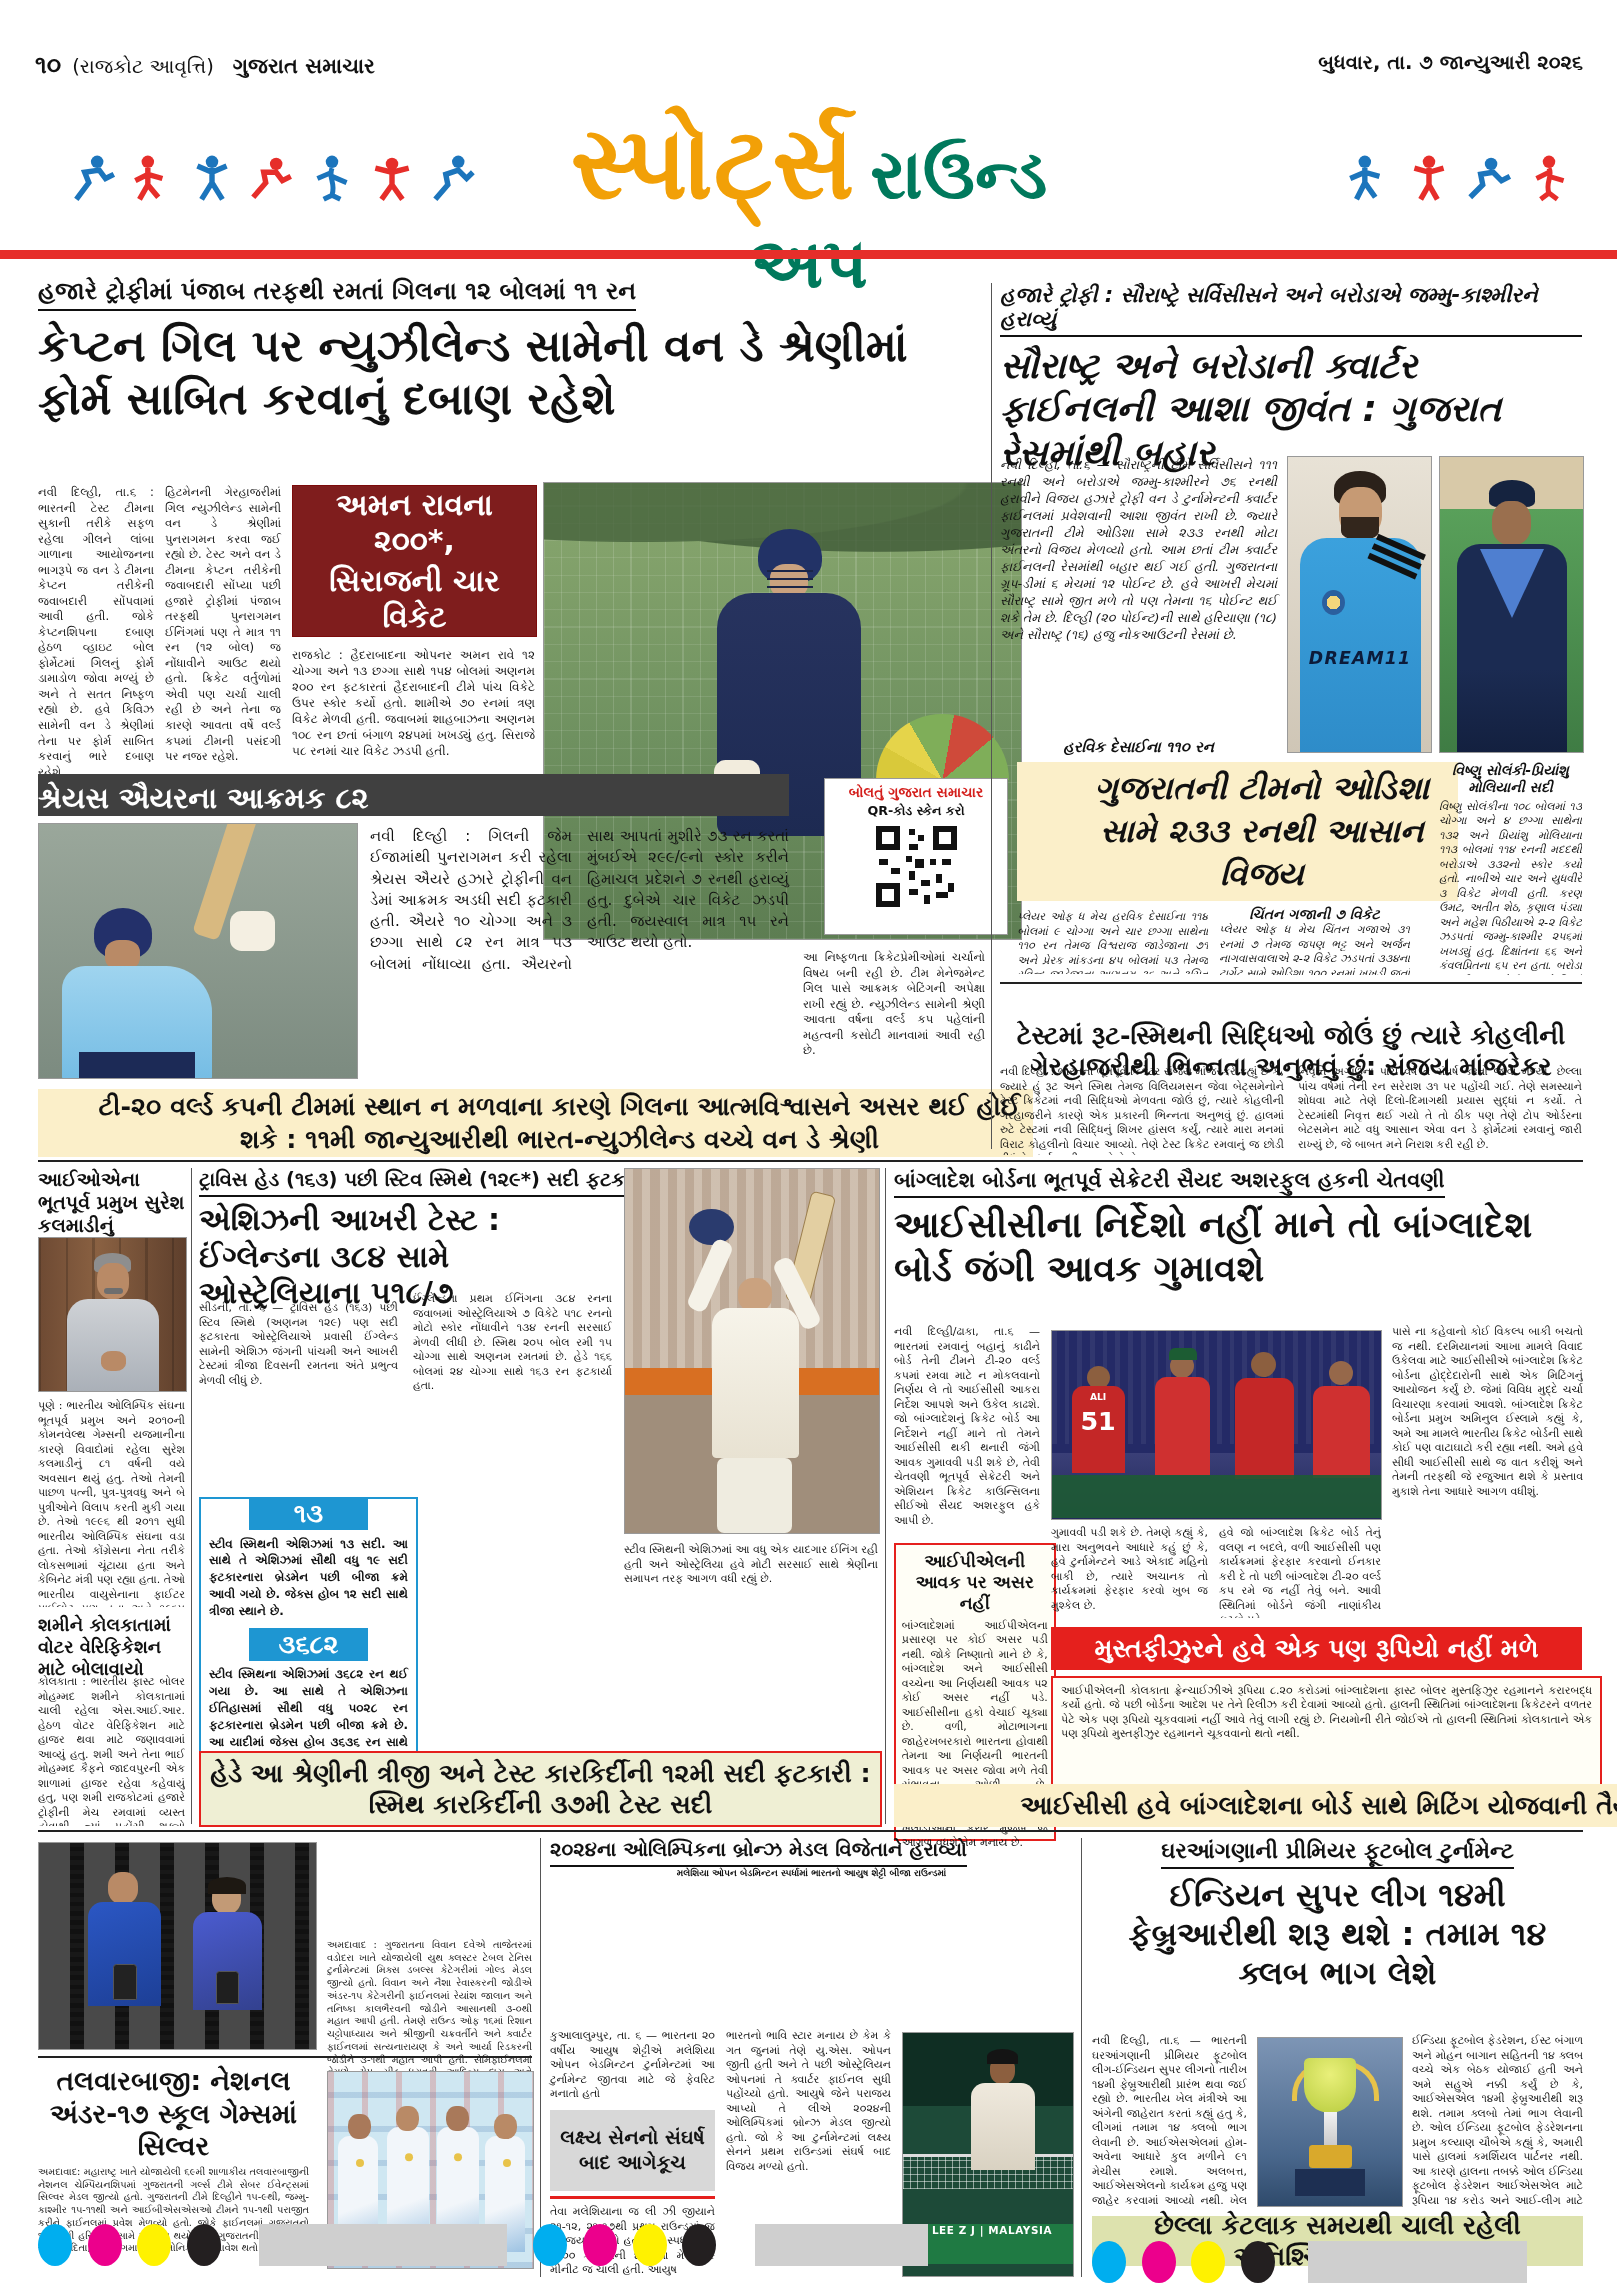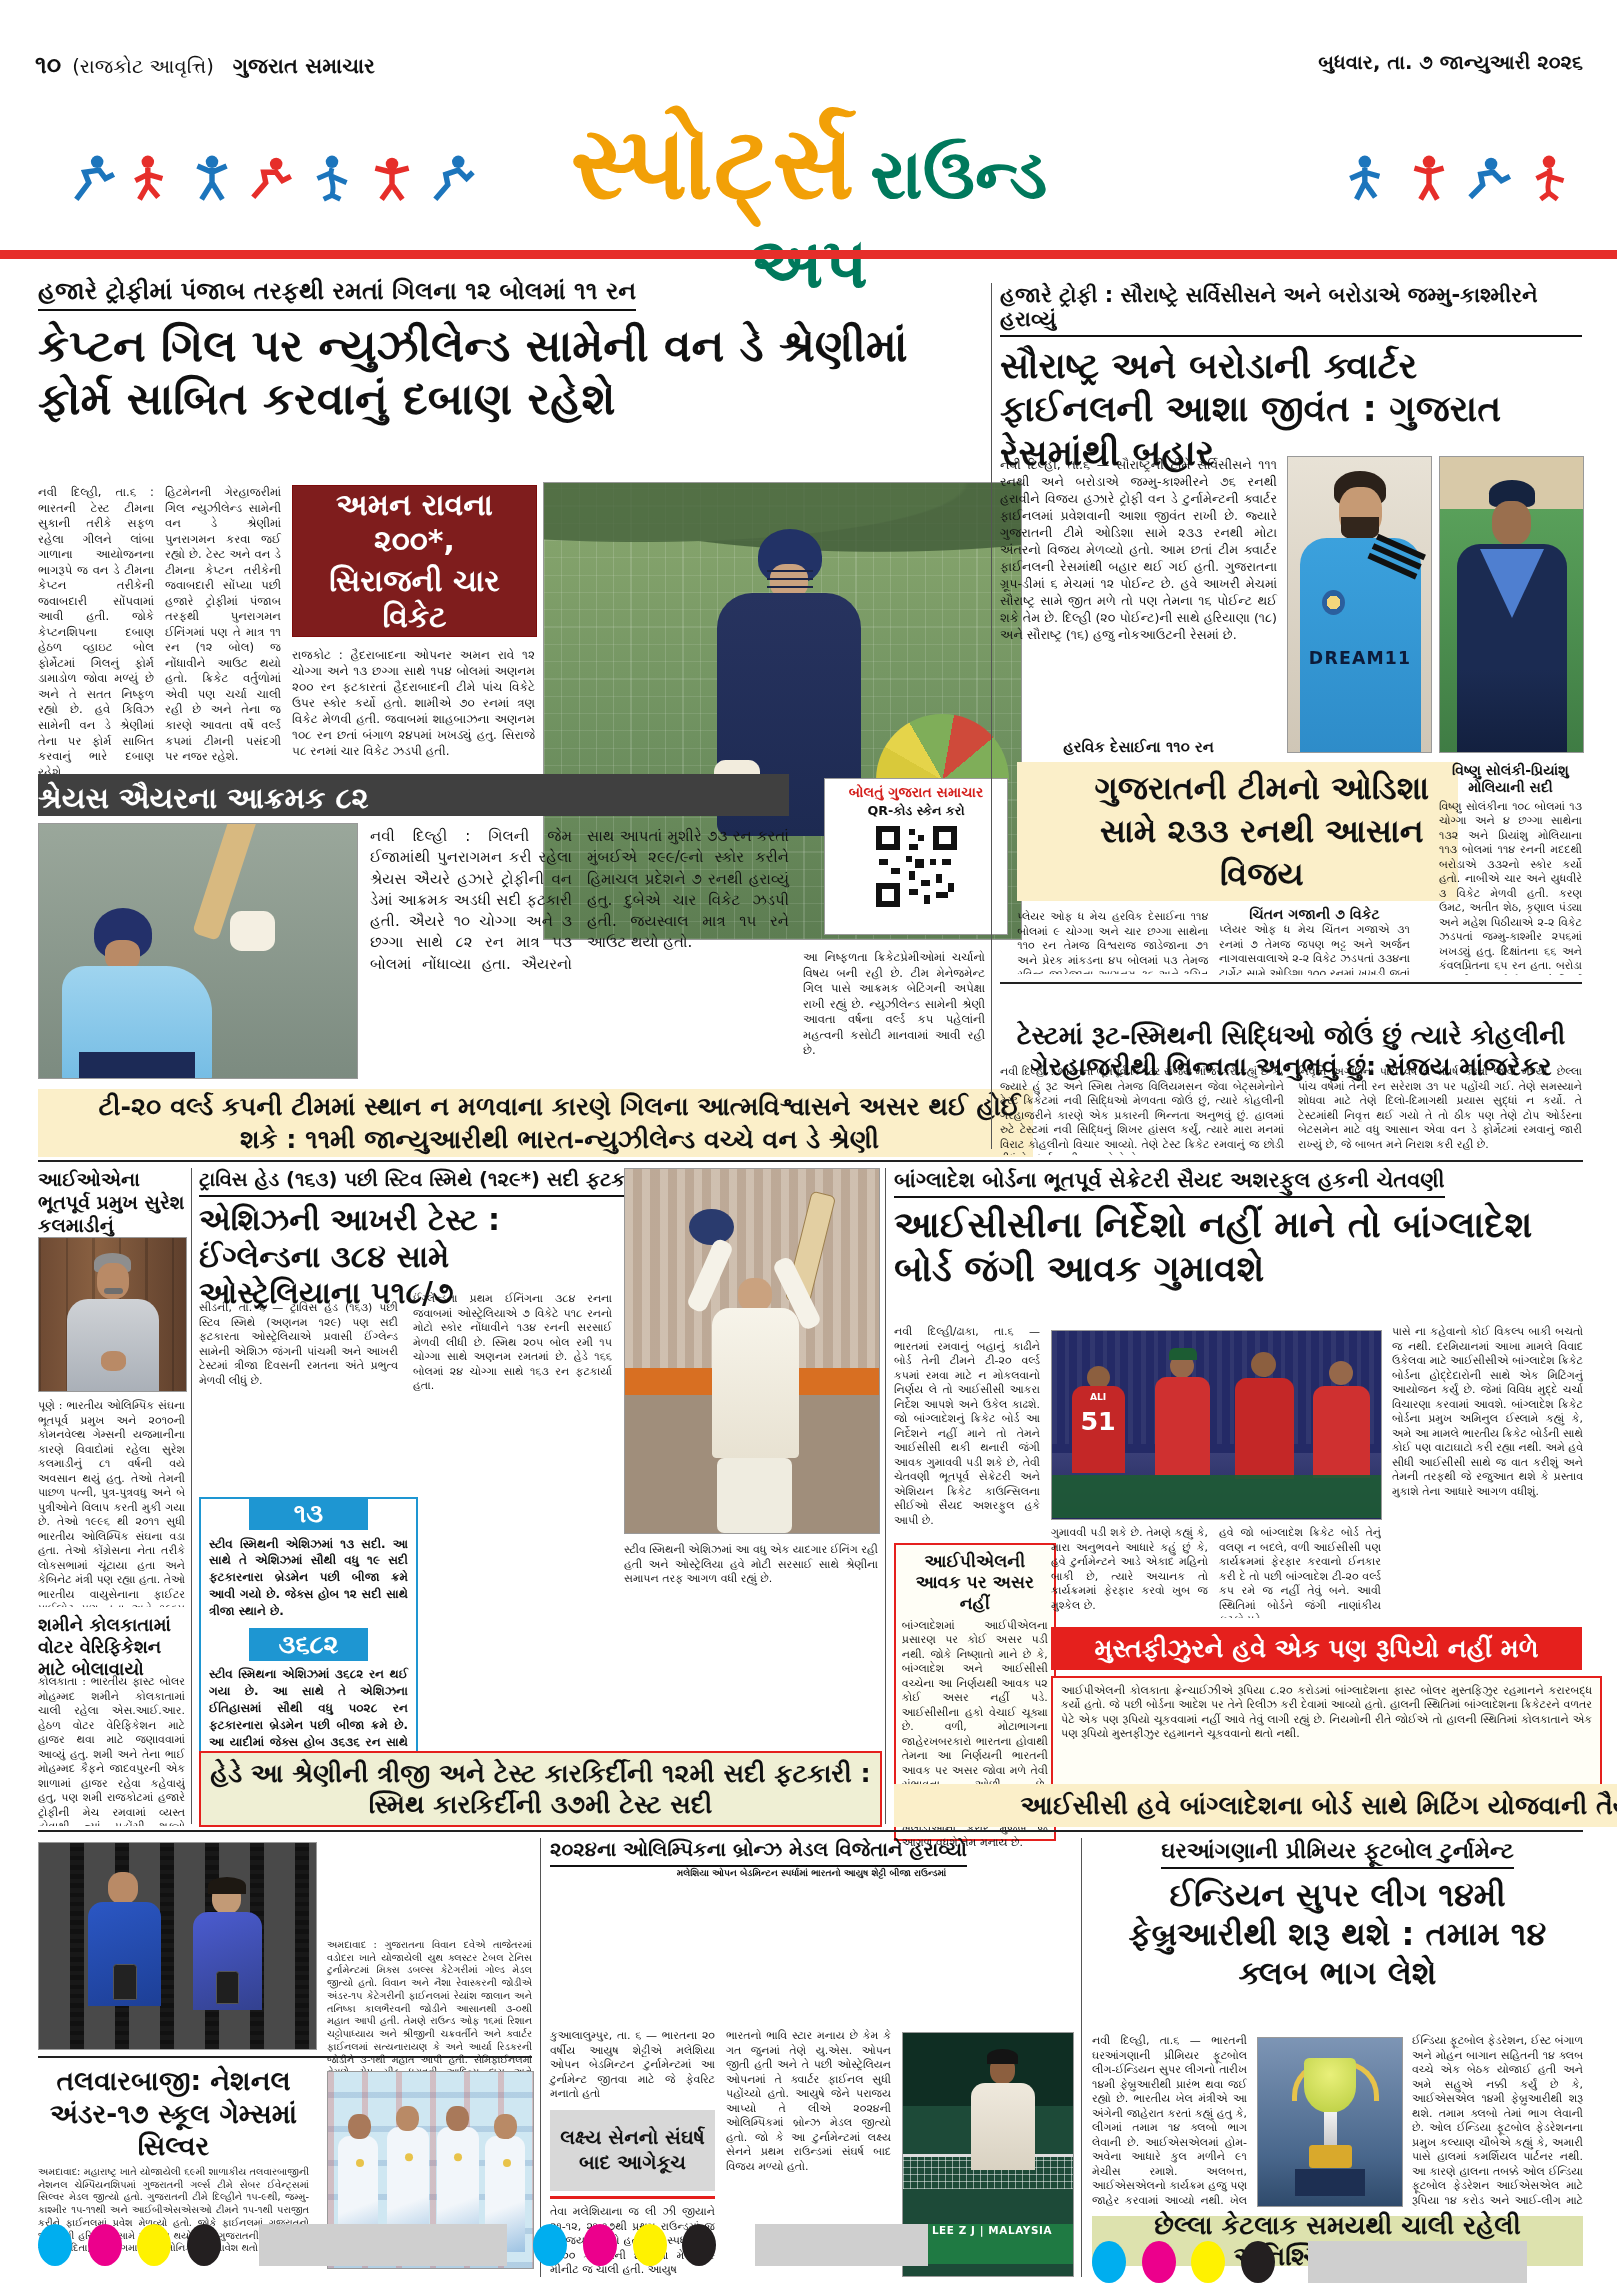--- a/index.html
+++ b/index.html
@@ -173,21 +173,21 @@
     </div>
     <div class="abs just body-txt" style="left:332px;top:549px;width:419px;height:248px;font-size:15px;line-height:1.42;column-count:2;column-gap:15px;">નવી દિલ્હી : ગિલની જેમ ઈજામાંથી પુનરાગમન કરી રહેલા શ્રેયસ ઐયરે હઝારે ટ્રોફીની વન ડેમાં આક્રમક અડધી સદી ફટકારી હતી. ઐયરે ૧૦ ચોગ્ગા અને ૩ છગ્ગા સાથે ૮૨ રન માત્ર ૫૩ બોલમાં નોંધાવ્યા હતા. ઐયરનો સાથ આપતાં મુશીરે ૭૩ રન કરતાં મુંબઈએ ૨૯૯/૯નો સ્કોર કરીને હિમાચલ પ્રદેશને ૭ રનથી હરાવ્યું હતુ. દુબેએ ચાર વિકેટ ઝડપી હતી. જયસ્વાલ માત્ર ૧૫ રને આઉટ થયો હતો.</div>
   </div>
 
   <div class="abs band-yellow" style="left:38px;top:1089px;width:947px;height:68px;">
     <span style="font-size:25.4px;line-height:1.3;padding:0 5.8px;">ટી-૨૦ વર્લ્ડ કપની ટીમમાં સ્થાન ન મળવાના કારણે ગિલના આત્મવિશ્વાસને અસર થઈ હોઈ શકે : ૧૧મી જાન્યુઆરીથી ભારત-ન્યુઝીલેન્ડ વચ્ચે વન ડે શ્રેણી</span>
   </div>
 
   <div class="abs rule-v" style="left:991px;top:283px;height:866px;"></div>
 
-  <div class="abs" style="left:1000px;top:283px;width:582px;height:693px;">
+  <div class="abs" style="left:1000px;top:283px;width:582px;height:693px;font-style:italic;">
     <div class="kicker" style="font-size:21px;">હજારે ટ્રોફી : સૌરાષ્ટ્રે સર્વિસીસને અને બરોડાએ જમ્મુ-કાશ્મીરને હરાવ્યું</div>
     <div class="hl" style="font-size:36px;margin-top:7px;">સૌરાષ્ટ્ર અને બરોડાની ક્વાર્ટર ફાઈનલની આશા જીવંત : ગુજરાત રેસમાંથી બહાર</div>
 
     <div class="abs just body-txt" style="left:0;top:173px;width:277px;height:289px;font-size:12.7px;">નવી દિલ્હી, તા.૬ — સૌરાષ્ટ્રની ટીમે સર્વિસીસને ૧૧૧ રનથી અને બરોડાએ જમ્મુ-કાશ્મીરને ૭૬ રનથી હરાવીને વિજય હઝારે ટ્રોફી વન ડે ટુર્નામેન્ટની ક્વાર્ટર ફાઈનલમાં પ્રવેશવાની આશા જીવંત રાખી છે. જ્યારે ગુજરાતની ટીમે ઓડિશા સામે ૨૩૩ રનથી મોટા અંતરનો વિજય મેળવ્યો હતો. આમ છતાં ટીમ ક્વાર્ટર ફાઈનલની રેસમાંથી બહાર થઈ ગઈ હતી. ગુજરાતના ગ્રૂપ-ડીમાં ૬ મેચમાં ૧૨ પોઈન્ટ છે. હવે આખરી મેચમાં સૌરાષ્ટ્ર સામે જીત મળે તો પણ તેમના ૧૬ પોઈન્ટ થઈ શકે તેમ છે. દિલ્હી (૨૦ પોઈન્ટ)ની સાથે હરિયાણા (૧૮) અને સૌરાષ્ટ્ર (૧૬) હજુ નોકઆઉટની રેસમાં છે.</div>
     <div class="abs center" style="left:0;top:455px;width:277px;font-weight:bold;font-size:15px;">હરવિક દેસાઈના ૧૧૦ રન</div>
 
     <div class="ph" style="left:287px;top:173px;width:143px;height:295px;background:linear-gradient(180deg,#e8e2d6,#cfc6b6);">
       <div class="abs" style="left:46px;top:14px;width:52px;height:35px;background:#2b211a;border-radius:50% 50% 30% 30%;"></div>
       <div class="abs" style="left:51px;top:30px;width:43px;height:50px;background:#c69a74;border-radius:42%;"></div>
       <div class="abs" style="left:53px;top:60px;width:38px;height:23px;background:#33261c;border-radius:0 0 40% 40%;"></div>

